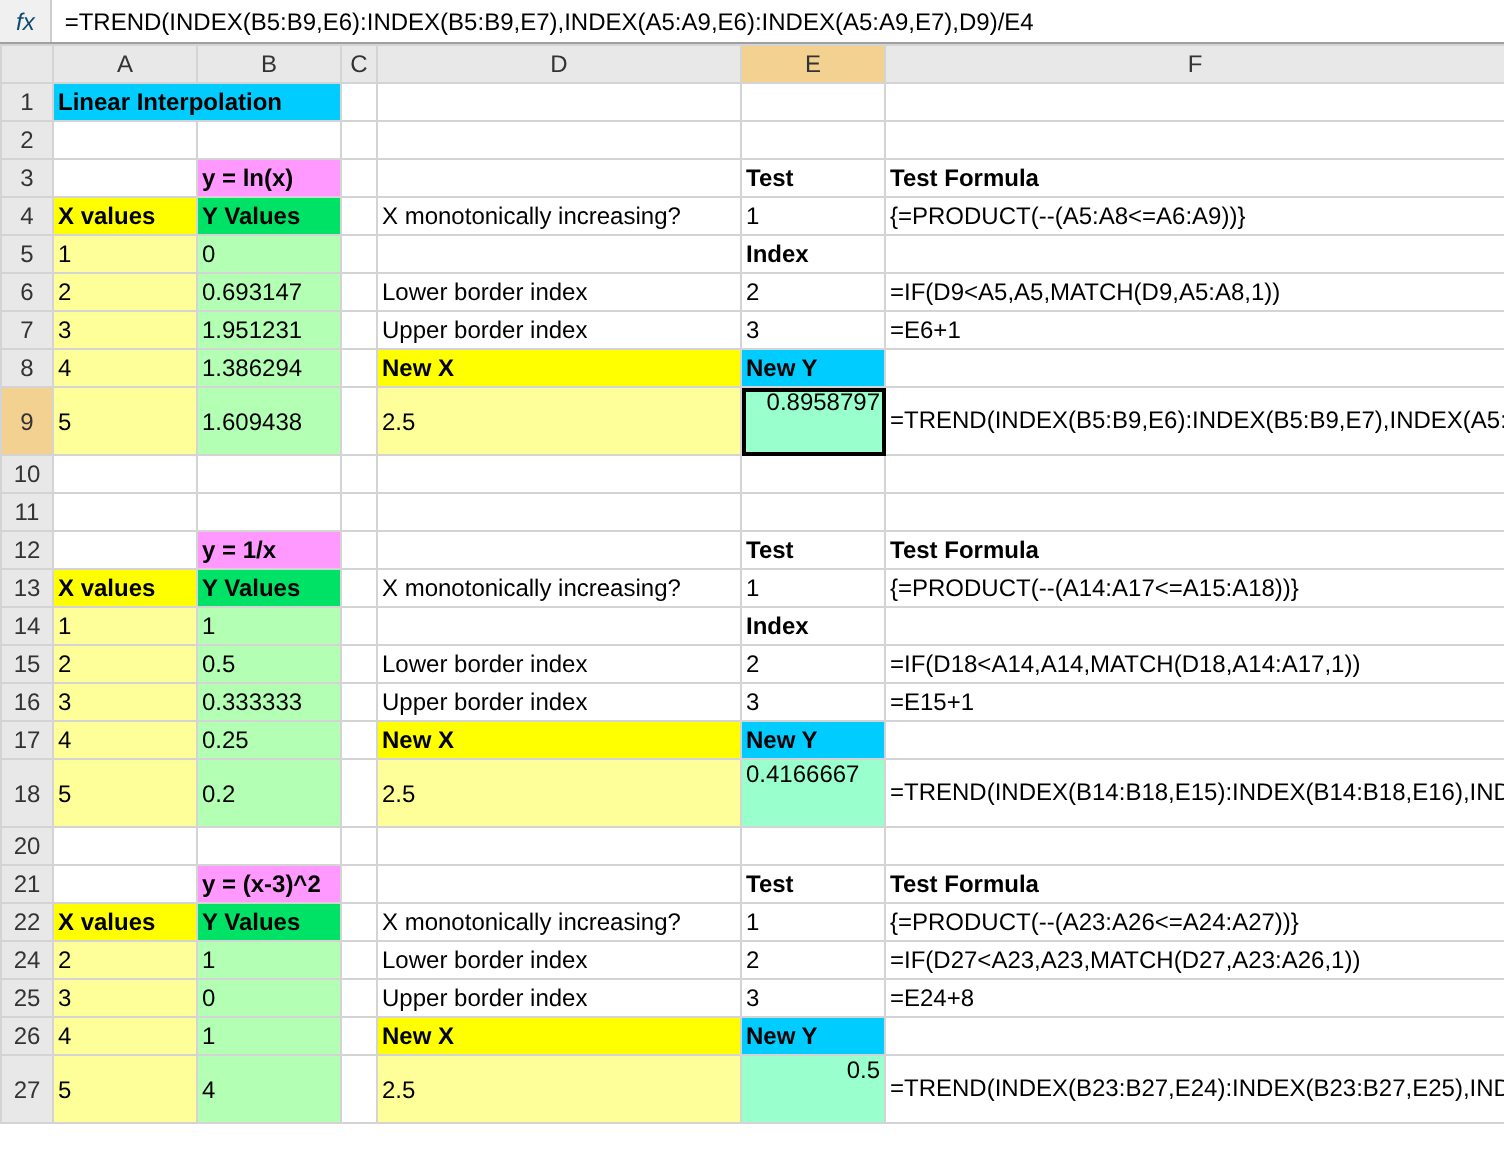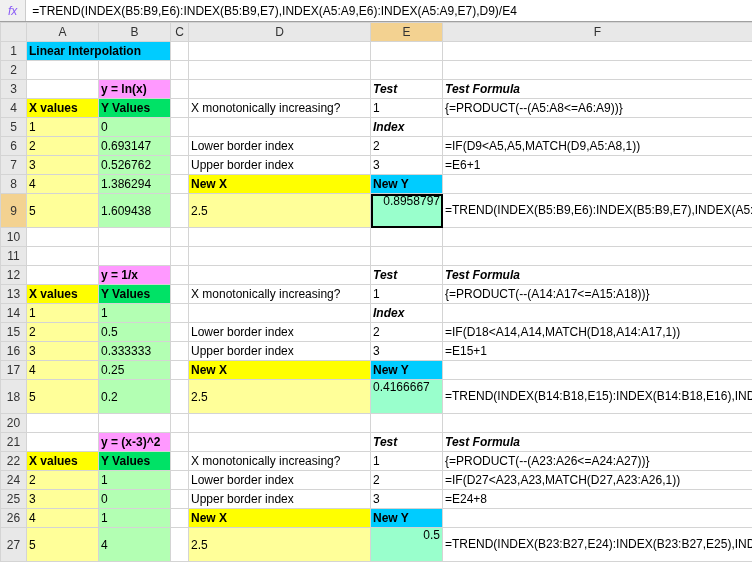--- a/index.html
+++ b/index.html
@@ -1,18 +1,18 @@
 <!DOCTYPE html>
 <html><head>
 <meta charset="utf-8">
 <style>
   * { box-sizing: border-box; margin: 0; padding: 0; }
   body { font-family: Arial, sans-serif; font-size: 12px; background: #fff; color: #000; }
   .formula-bar { display: flex; align-items: center; height: 22px; border-bottom: 1px solid #a0a0a0; background: #f0f0f0; }
-  .fx-label { font-style: italic; font-size: 12px; padding: 2px 8px; color: #8b5cf6; border-right: 1px solid #ccc; height: 100%; display: flex; align-items: center; }
+  .fx-label { font-style: italic; font-size: 12px; padding: 2px 8px; color: #0c4a6e; border-right: 1px solid #ccc; height: 100%; display: flex; align-items: center; }
   .formula-input { flex: 1; padding: 0 6px; font-size: 12px; border: none; background: #fff; height: 100%; }
   .sheet { border-collapse: collapse; table-layout: fixed; width: 752px; }
   .sheet th, .sheet td { border: 1px solid #d4d4d4; height: 19px; font-size: 12px; padding: 0 2px; overflow: hidden; white-space: nowrap; text-overflow: clip; vertical-align: middle; }
   .sheet th { background: #e8e8e8; font-weight: normal; text-align: center; color: #333; }
   .sheet th.rowhdr { width: 26px; text-align: center; }
   .sheet td { background: #fff; text-align: left; }
   .col-corner { width: 26px; }
   .col-A { width: 72px; }
   .col-B { width: 72px; }
   .col-C { width: 18px; }
@@ -20,21 +20,21 @@
   .col-E { width: 72px; }
   .col-F { width: 310px; }
   .cyan { background: #00ccff !important; font-weight: bold; }
   .magenta { background: #ff99ff !important; font-weight: bold; text-align: center; }
   .yellow { background: #ffff00 !important; font-weight: bold; }
   .green-hd { background: #00e266 !important; font-weight: bold; text-align: center; }
   .lt-yellow { background: #ffff99 !important; text-align: center; }
   .lt-green { background: #b3ffb3 !important; text-align: center; }
   .lt-green2 { background: #99ffcc !important; text-align: center; }
   .center { text-align: center; }
-  .bold { font-weight: bold; font-style: italic; }
+  .bold { font-weight: bold; }
   .active-cell { outline: 2px solid #000; outline-offset: -2px; position: relative; margin-top: 16px; }
   .active-col { background: #f3d291 !important; }
   .active-row { background: #f3d291 !important; }
   .wrap { white-space: normal; line-height: 1.2; vertical-align: top; padding-top: 2px; }
   .tall { height: 34px; }
 </style>
 </head>
 <body>
 
 <div class="formula-bar">
@@ -114,21 +114,21 @@
   <td class="lt-yellow">2</td>
   <td class="lt-green">0.693147</td>
   <td></td>
   <td>Lower border index</td>
   <td class="center">2</td>
   <td>=IF(D9&lt;A5,A5,MATCH(D9,A5:A8,1))</td>
 </tr>
 <tr>
         <th class="rowhdr">7</th>
   <td class="lt-yellow">3</td>
-  <td class="lt-green">0.526762</td>
+  <td class="lt-green">1.951231</td>
   <td></td>
   <td>Upper border index</td>
   <td class="center">3</td>
   <td>=E6+1</td>
 </tr>
 <tr>
         <th class="rowhdr">8</th>
   <td class="lt-yellow">4</td>
   <td class="lt-green">1.386294</td>
   <td></td>

